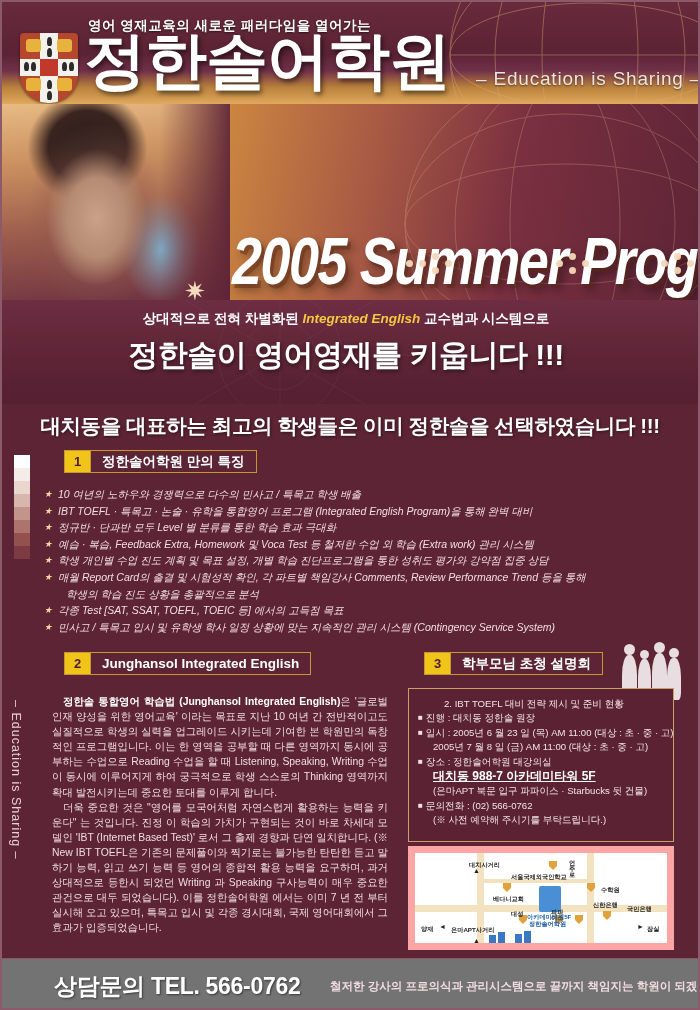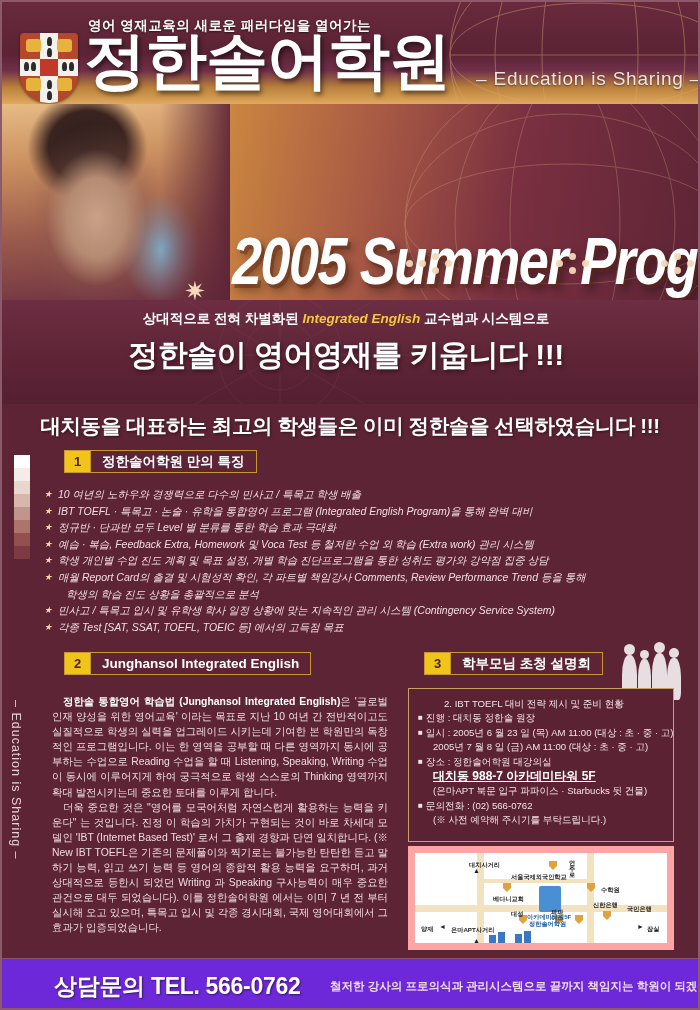--- a/index.html
+++ b/index.html
@@ -144,21 +144,21 @@
   .map .bld { position:absolute; background:#3b78c4; }
   .map .arrow { position:absolute; font-size:7px; color:#222; }
 
   
   .people { position:absolute; left:620px; top:640px; width:62px; height:60px; }
   .people i { position:absolute; background:#e8dde0; border-radius:44% 44% 18% 18%; }
   .people u { position:absolute; background:#e8dde0; border-radius:50%; }
 
   
   .bottom { position:absolute; left:0; bottom:0; width:700px; height:52px;
-    background:#6d28d9; border-top:1px solid #8a5566; }
+    background:#737373; border-top:1px solid #8a5566; }
   .bot-tel { position:absolute; left:54px; top:12px; font-size:23px; font-weight:bold;
     color:#ffffff; letter-spacing:-.3px; white-space:nowrap;
     text-shadow:1px 1px 2px rgba(0,0,0,.5); }
   .bot-note { position:absolute; left:330px; top:20px; font-size:11.5px; font-weight:bold;
     color:#f0dce1; white-space:nowrap; }
   .frame { position:absolute; inset:0; border:2px solid #8c5a6a; pointer-events:none; }
 </style>
 </head>
 <body>
 
@@ -263,22 +263,22 @@
     <div class="sec-label">정한솔어학원 만의 특징</div>
   </div>
   <ul class="bullets">
       <li>10 여년의 노하우와 경쟁력으로 다수의 민사고 / 특목고 학생 배출</li>
       <li>IBT TOEFL · 특목고 · 논술 · 유학을 통합영어 프로그램 (Integrated English Program)을 통해 완벽 대비</li>
       <li>정규반 · 단과반 모두 Level 별 분류를 통한 학습 효과 극대화</li>
       <li>예습 · 복습, Feedback Extra, Homework 및 Voca Test 등 철저한 수업 외 학습 (Extra work) 관리 시스템</li>
       <li>학생 개인별 수업 진도 계획 및 목표 설정, 개별 학습 진단프로그램을 통한 성취도 평가와 강약점 집중 상담</li>
       <li>매월 Report Card의 출결 및 시험성적 확인, 각 파트별 책임강사 Comments, Review Performance Trend 등을 통해</li>
       <li class="cont">학생의 학습 진도 상황을 총괄적으로 분석</li>
+      <li>각종 Test [SAT, SSAT, TOEFL, TOEIC 등] 에서의 고득점 목표</li>
       <li>민사고 / 특목고 입시 및 유학생 학사 일정 상황에 맞는 지속적인 관리 시스템 (Contingency Service System)</li>
-      <li>각종 Test [SAT, SSAT, TOEFL, TOEIC 등] 에서의 고득점 목표</li>
     </ul>
 
   <div class="sec-head" style="left:64px; top:652px;">
     <div class="sec-num">2</div>
     <div class="sec-label">Junghansol Integrated English</div>
   </div>
   <div class="body2">
     <p><b>정한솔 통합영어 학습법 (Junghansol Integrated English)</b><span>은 '글로벌 인재 양성을 위한 영어교육' 이라는 목표로 지난 10 여년 간 전반적이고도 실질적으로 학생의 실력을 업그레이드 시키는데 기여한 본 학원만의 독창적인 프로그램입니다. 이는 한 영역을 공부할 때 다른 영역까지 동시에 공부하는 수업으로 Reading 수업을 할 때 Listening, Speaking, Writing 수업이 동시에 이루어지게 하여 궁극적으로 학생 스스로의 Thinking 영역까지 확대 발전시키는데 중요한 토대를 이루게 합니다.</span></p>
     <p>더욱 중요한 것은 "영어를 모국어처럼 자연스럽게 활용하는 능력을 키운다" 는 것입니다. 진정 이 학습의 가치가 구현되는 것이 바로 차세대 모델인 'IBT (Internet Based Test)' 로서 그 출제 경향과 단연 일치합니다. (※ New IBT TOEFL은 기존의 문제풀이와 찍기로는 불가능한 탄탄한 듣고 말하기 능력, 읽고 쓰기 능력 등 영어의 종합적 활용 능력을 요구하며, 과거 상대적으로 등한시 되었던 Writing 과 Speaking 구사능력이 매우 중요한 관건으로 대두 되었습니다). 이를 정한솔어학원 에서는 이미 7 년 전 부터 실시해 오고 있으며, 특목고 입시 및 각종 경시대회, 국제 영어대회에서 그 효과가 입증되었습니다.</p>
   </div>

